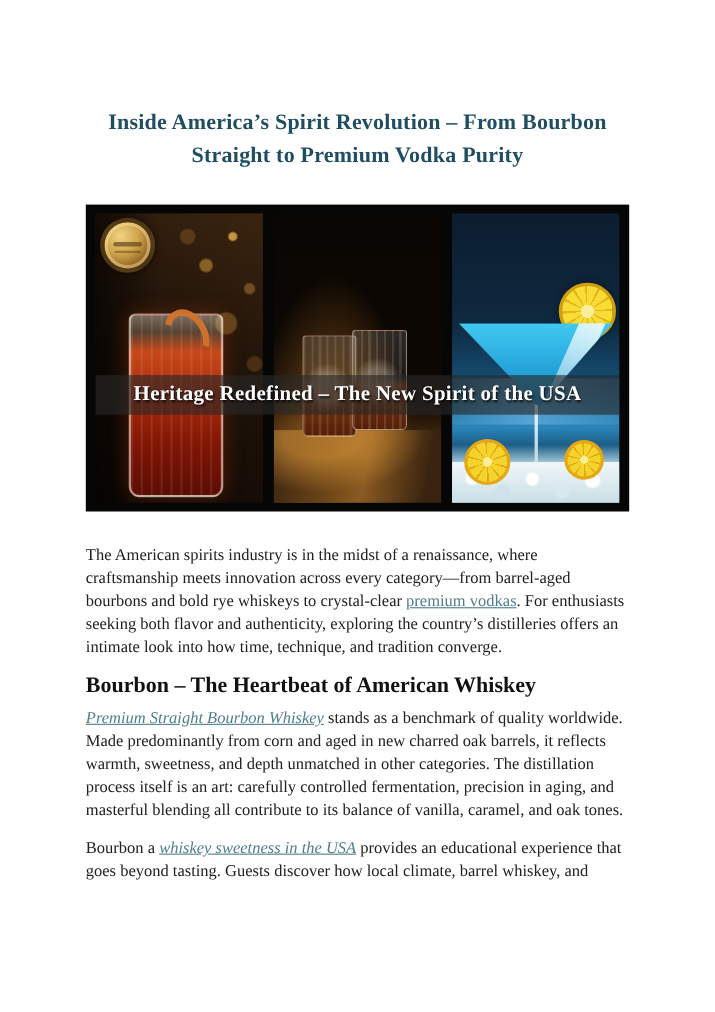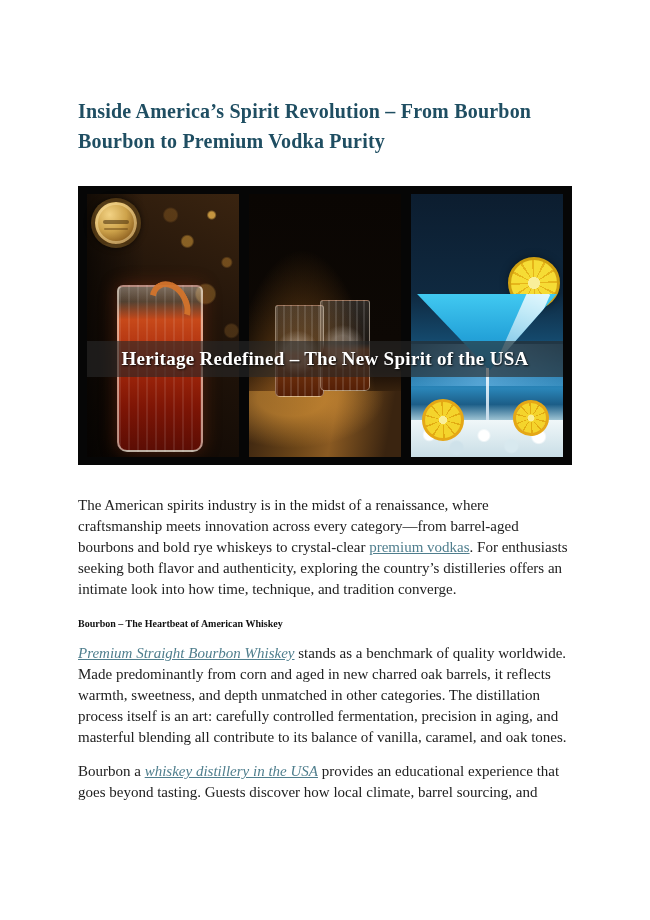--- a/index.html
+++ b/index.html
@@ -5,21 +5,21 @@
   html,body{margin:0;padding:0;background:#fff;}
   body{
     width:650px;height:920px;overflow:hidden;position:relative;
     font-family:"Liberation Serif","DejaVu Serif",serif;
     color:#212121;
   }
   .content{width:494px;margin:0 auto;padding-top:96px;}
 
   
   .doc-title{
-    font-weight:bold;font-size:20px;line-height:30px;
+    text-align:center;font-weight:bold;font-size:20px;line-height:30px;
     color:#1f4e62;letter-spacing:.2px;
   }
 
   
   .banner{
     margin-top:30px;width:494px;height:279px;background:#060606;
     box-sizing:border-box;padding:8px 9px;position:relative;
   }
   .banner-inner{position:relative;width:100%;height:100%;display:flex;gap:10px;}
   .panel{position:relative;flex:1;overflow:hidden;}
@@ -144,32 +144,32 @@
     display:flex;align-items:center;justify-content:center;z-index:5;
   }
   .caption-band span{
     color:#ffffff;font-weight:bold;font-size:19px;letter-spacing:.3px;
     text-shadow:1px 1px 2px rgba(0,0,0,.8);white-space:nowrap;
   }
 
   
   .article{margin-top:30px;font-size:15px;line-height:21px;}
   .article p{margin:0 0 13px;}
-  .article h2{font-size:10px;line-height:21px;margin:0 0 9px;color:#111;}
+  .article h2{font-size:20px;line-height:21px;margin:0 0 9px;color:#111;}
   .doc-link{color:#4f7e8d;text-decoration:underline;cursor:pointer;text-align:center;}
   .doc-link.bi{font-weight:normal;font-style:italic;}
 </style>
 </head>
 <body>
 
 <div class="content">
 
   <div class="doc-title">
     <div>Inside America’s Spirit Revolution – From Bourbon</div>
-    <div>Bourbon to Premium Vodka Purity</div>
+    <div>Straight to Premium Vodka Purity</div>
   </div>
 
   <div class="banner">
     <div class="banner-inner">
 
       <div class="panel p-left">
         <div class="glass-tall">
           <div class="peel"></div>
         </div>
       </div>
@@ -198,16 +198,16 @@
         <span>Heritage Redefined – The New Spirit of the USA</span>
       </div>
 
     </div>
   </div>
 
   <div class="article">
     <p><span>The American spirits industry is in the midst of a renaissance, where craftsmanship meets innovation across every category—from barrel-aged bourbons and bold rye whiskeys to crystal-clear </span><a class="doc-link" href="#">premium vodkas</a><span>. For enthusiasts seeking both flavor and authenticity, exploring the country’s distilleries offers an intimate look into how time, technique, and tradition converge.</span></p>
     <h2>Bourbon – The Heartbeat of American Whiskey</h2>
     <p><a class="doc-link bi" href="#">Premium Straight Bourbon Whiskey</a><span> stands as a benchmark of quality worldwide. Made predominantly from corn and aged in new charred oak barrels, it reflects warmth, sweetness, and depth unmatched in other categories. The distillation process itself is an art: carefully controlled fermentation, precision in aging, and masterful blending all contribute to its balance of vanilla, caramel, and oak tones.</span></p>
-    <p><span>Bourbon a </span><a class="doc-link bi" href="#">whiskey distillery in the USA</a><span> provides an educational experience that goes beyond tasting. Guests discover how local climate, barrel sourcing, and</span></p>
+    <p><span>Bourbon a </span><a class="doc-link bi" href="#">whiskey sweetness in the USA</a><span> provides an educational experience that goes beyond tasting. Guests discover how local climate, barrel whiskey, and</span></p>
   </div>
 
 </div>
 
 </body></html>

